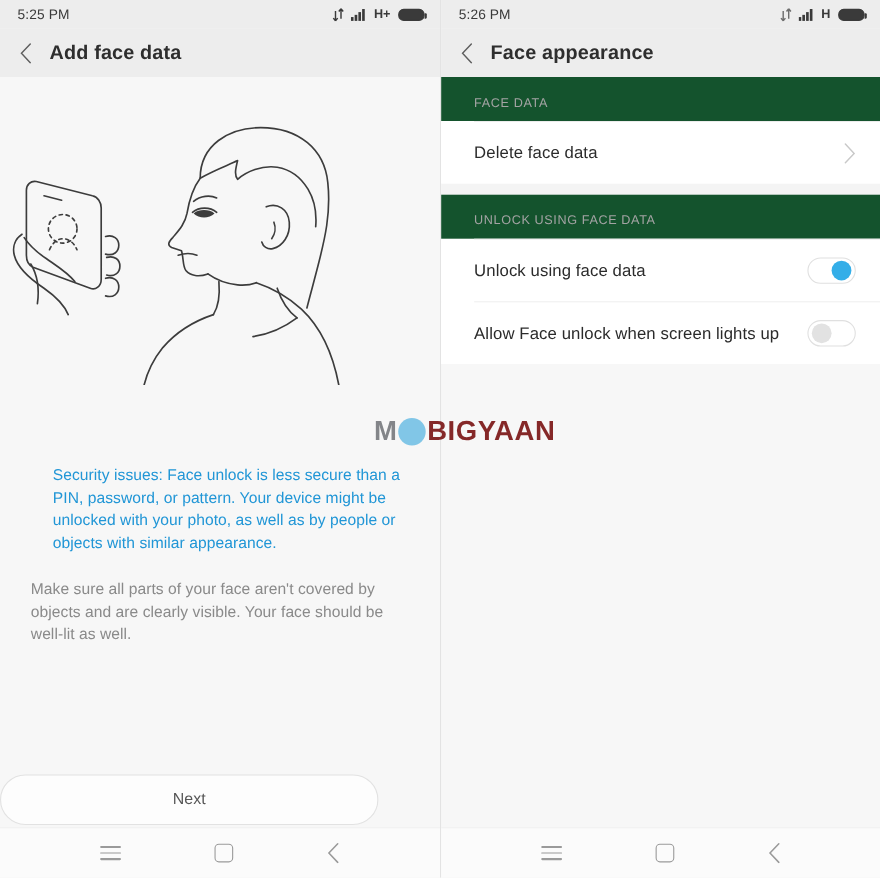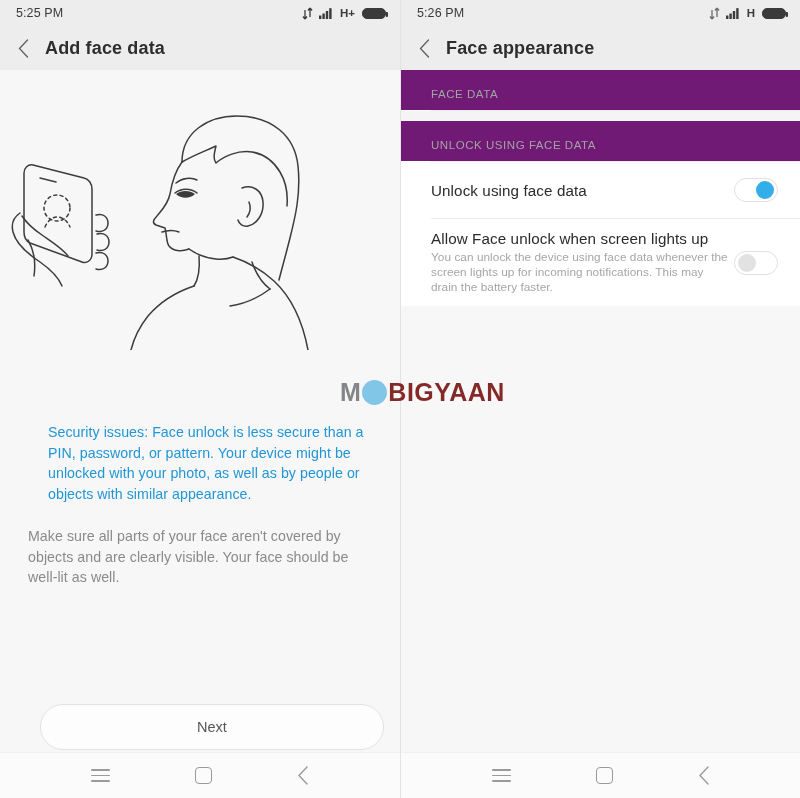--- a/index.html
+++ b/index.html
@@ -47,35 +47,35 @@
   
   .l-body { position:relative; height:728px; background:#f7f7f7; }
   .illustration { position:absolute; left:0; top:40px; width:400px; height:240px; }
   .texts { position:absolute; left:28px; right:22px; top:352px; }
   .warn {
     font-size:14.2px; line-height:20.5px; color:#2196d6; letter-spacing:.05px;margin-left:20px;
   }
   .hint {
     margin-top:22px; font-size:14.2px; line-height:20.5px; color:#8a8a8a; letter-spacing:.05px;
   }
-  .next-wrap { position:absolute; left:0; right:16px; bottom:48px; display:flex; justify-content:flex-end; }
+  .next-wrap { position:absolute; left:0; right:16px; bottom:48px; display:flex; justify-content:flex-start; }
   .next-btn {
     width:344px; height:46px; border-radius:26px;
     background:#fdfdfd; border:1px solid #e2e2e2;
     display:flex; align-items:center; justify-content:center;
     font-size:14.5px; color:#575757; font-family:"Liberation Sans", sans-serif;
     cursor:pointer;
   }
 
   
   .r-body { height:728px; background:#f7f7f7; position:relative; }
   .card { background:#ffffff; }
   .sec-head {
     font-size:11.5px; color:#a3a3a3; letter-spacing:.55px;
-    padding:18px 0 10px 30px; background:#701a75;
+    padding:18px 0 10px 30px; background:#14532d;
   }
   .divider { height:1px; background:#ececec; margin-left:30px; }
   .gap { height:10px; background:#f4f4f4; }
 
   .row {
     display:flex; align-items:center; justify-content:space-between;
     padding:0 22px 0 30px; min-height:56px; background:#ffffff; cursor:pointer;
   }
   .row-texts { padding:11px 0; max-width:300px; }
   .row-title { font-size:15.2px; color:#2b2b2b; letter-spacing:.1px; }
@@ -255,20 +255,28 @@
         <path d="M9.5 1 L1.5 9.5 L9.5 18" stroke="#5e5e5e" stroke-width="1.3" fill="none" stroke-linecap="round"></path>
       </svg>
       <span class="appbar-title">Face appearance</span>
     </div>
 
     <div class="r-body">
 
       <div class="card">
         <div class="sec-head">FACE DATA</div>
         <div class="divider"></div>
+        <div class="row">
+          <div class="row-texts">
+            <div class="row-title">Delete face data</div>
+          </div>
+          <svg class="chev-right" viewBox="0 0 11 19">
+            <path d="M1.5 1 L9.5 9.5 L1.5 18" stroke="#c9c9c9" stroke-width="1.3" fill="none" stroke-linecap="round"></path>
+          </svg>
+        </div>
       </div>
 
       <div class="gap"></div>
 
       <div class="card">
         <div class="sec-head">UNLOCK USING FACE DATA</div>
         <div class="divider"></div>
 
         <div class="row">
           <div class="row-texts">
@@ -277,21 +285,20 @@
           <div class="toggle on">
             <span class="knob"></span>
           </div>
         </div>
 
         <div class="divider"></div>
 
         <div class="row">
           <div class="row-texts">
             <div class="row-title">Allow Face unlock when screen lights up</div>
-            <div class="row-sub">You can unlock the device using face data whenever the screen lights up for incoming notifications. This may drain the battery faster.</div>
           </div>
           <div class="toggle off">
             <span class="knob"></span>
           </div>
         </div>
       </div>
 
       <div class="navbar">
         <span class="nav-menu">
             <i></i>

